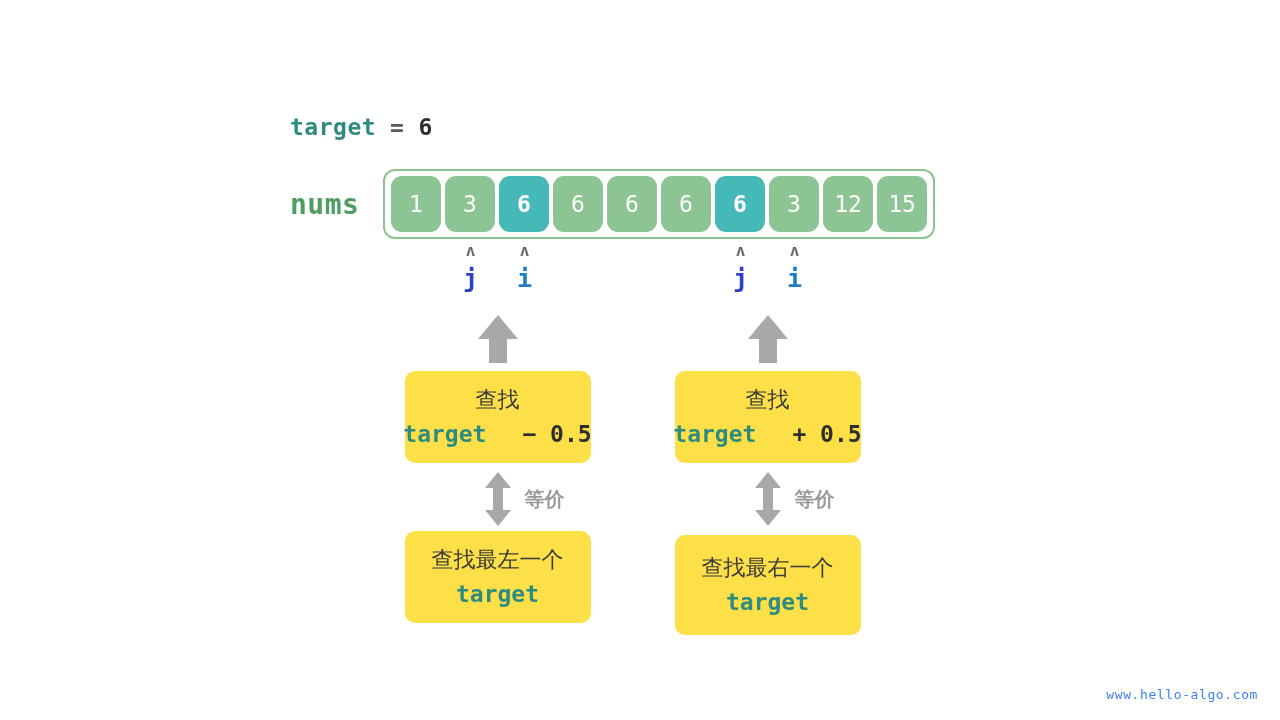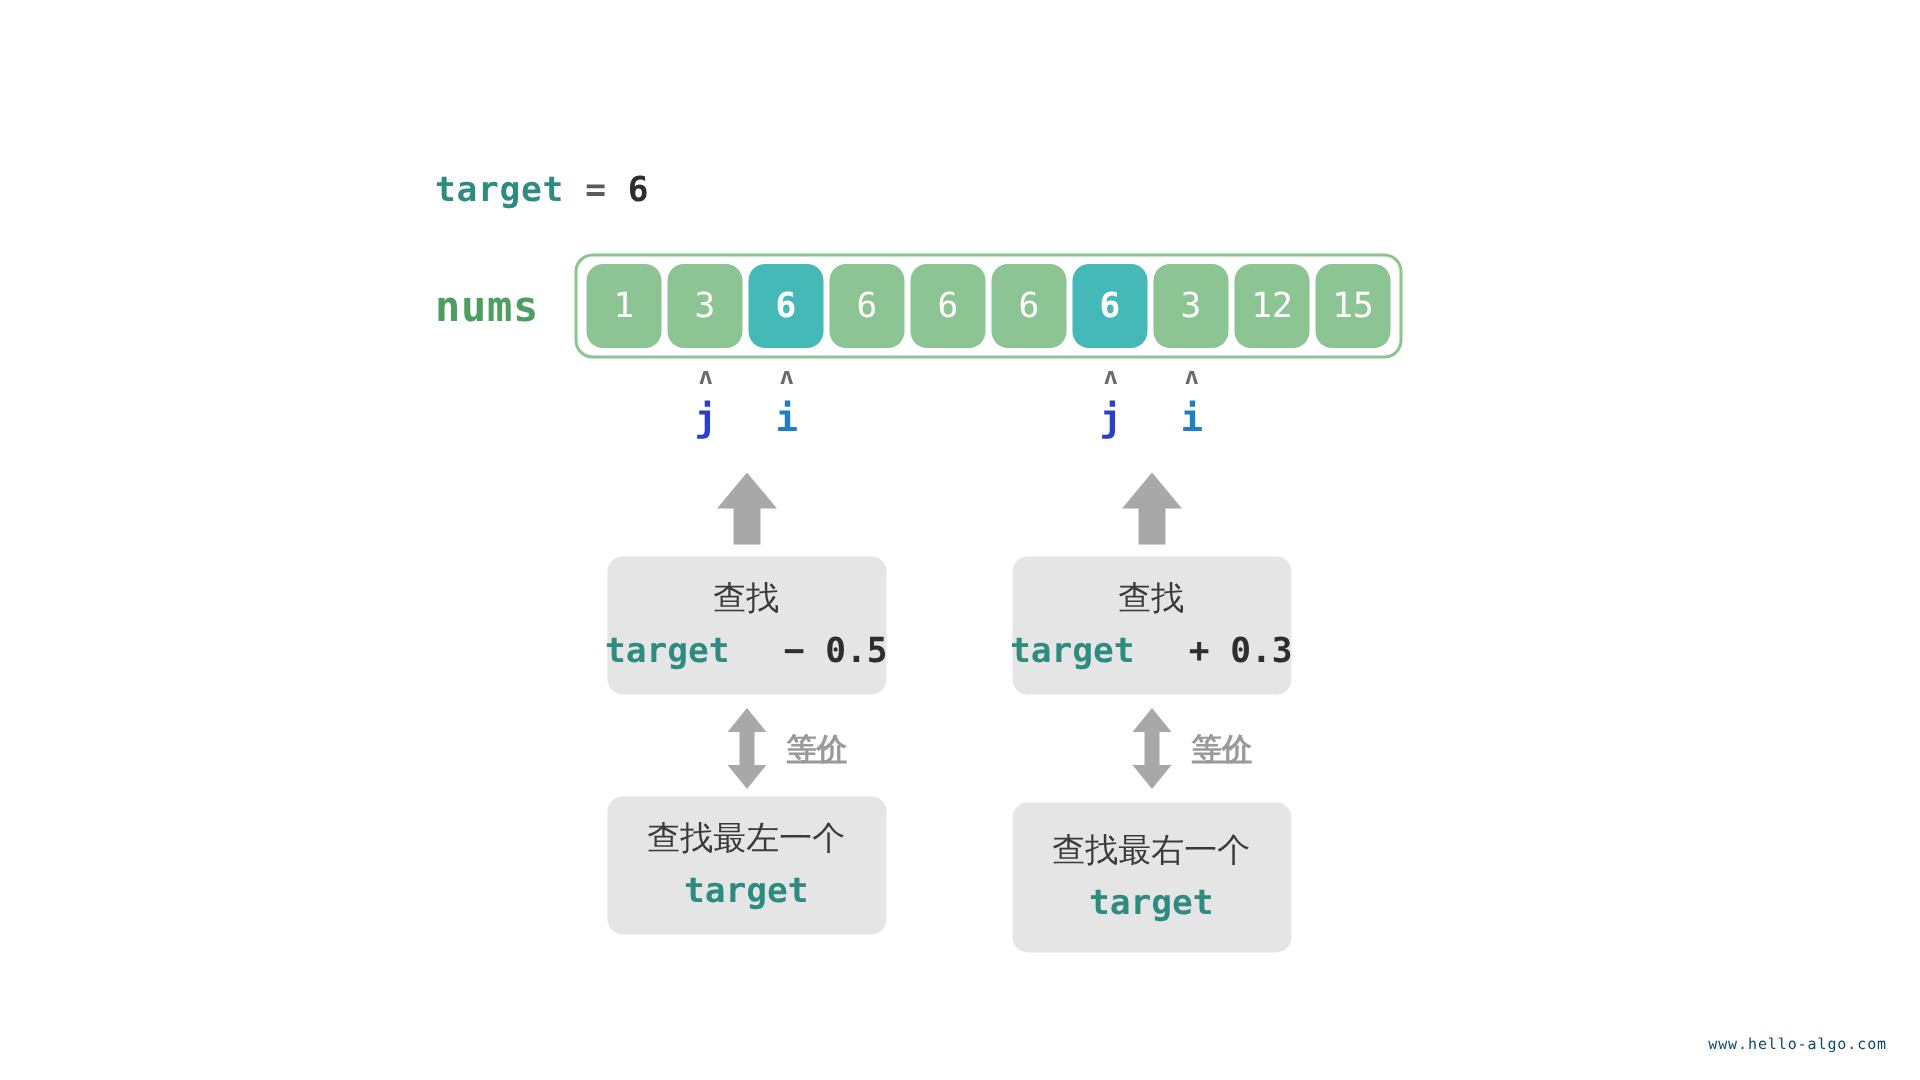--- a/index.html
+++ b/index.html
@@ -107,21 +107,21 @@
     position: absolute;
     width: 44px;
     height: 52px;
   }
   .up-arrow svg { display: block; }
 
   
   .info-box {
     position: absolute;
     box-sizing: border-box;
-    background: #e5e5e5;
+    background: #fde047;
     border-radius: 10px;
     display: flex;
     flex-direction: column;
     align-items: center;
     justify-content: center;
     gap: 8px;
   }
   .box-cn {
     font-family: "DejaVu Sans", "Liberation Sans", sans-serif;
     font-size: 22px;
@@ -149,31 +149,30 @@
     align-items: center;
     gap: 12px;
   }
   .equiv-group svg { display: block; }
   .equiv-label {
     font-family: "DejaVu Sans", "Liberation Sans", sans-serif;
     font-size: 20px;
     font-weight: bold;
     color: #9a9a9a;
     white-space: nowrap;
-    text-decoration: underline;
   }
 
   
   #watermark {
     position: absolute;
     right: 22px;
     bottom: 18px;
     font-family: "DejaVu Sans Mono", "Liberation Mono", monospace;
-    font-size: 10px;
-    color: #0c4a6e;
+    font-size: 13px;
+    color: #3b82f6;
     letter-spacing: 0.6px;
   }
 </style>
 </head>
 <body>
 
 <div id="target-line">
   <span class="kw-teal">target</span>
   <span class="op-gray">=</span>
   <span class="val-dark">6</span>
@@ -242,21 +241,21 @@
     </div>
     <div class="up-arrow" style="left: 745.5px; top: 313px;">
       <svg width="44" height="52" viewBox="0 0 44 52">
         <path d="M22 2 L42 26 L31 26 L31 50 L13 50 L13 26 L2 26 Z" fill="#a8a8a8"></path>
       </svg>
     </div>
     <div class="info-box" style="left: 674.5px; top: 371px; width: 186px; height: 92px;">
       <div class="box-cn">查找</div>
       <div class="box-code">
         <span class="code-target">target</span>
-        <span class="code-rest">+ 0.3</span>
+        <span class="code-rest">+ 0.5</span>
       </div>
     </div>
     <div class="equiv-group" style="left: 752.5px; top: 471px;">
       <span>
         <svg width="30" height="56" viewBox="0 0 30 56">
           <path d="M15 1 L28 17 L20 17 L20 39 L28 39 L15 55 L2 39 L10 39 L10 17 L2 17 Z" fill="#a8a8a8"></path>
         </svg>
       </span>
       <span class="equiv-label">等价</span>
     </div>

